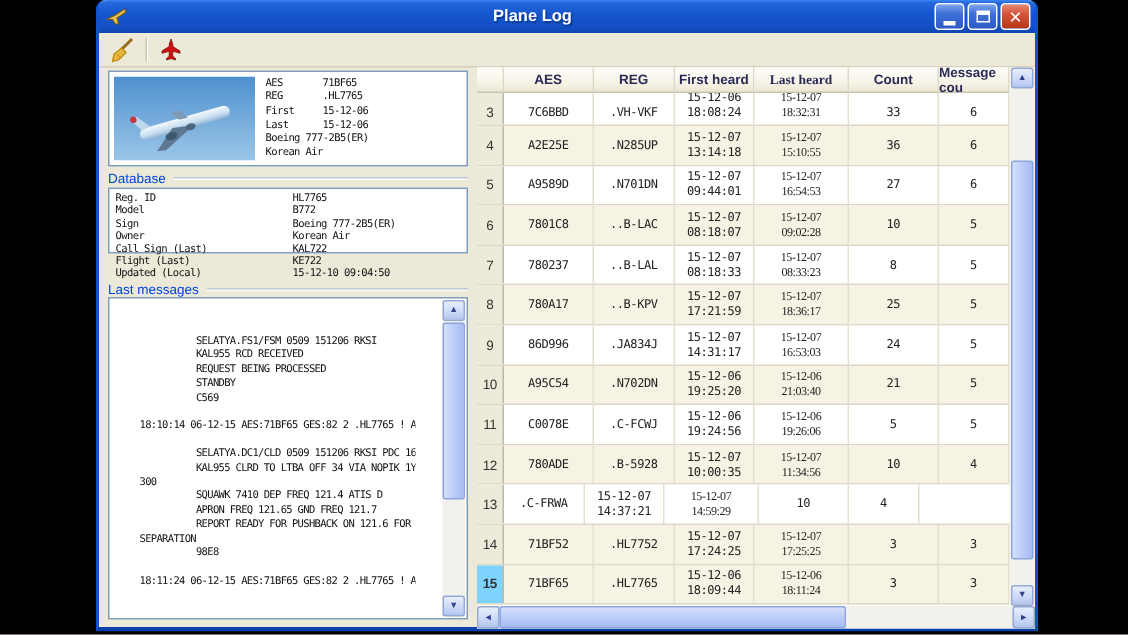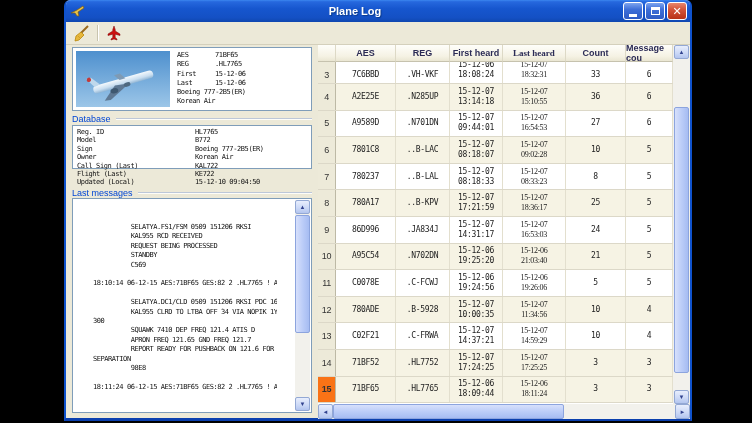--- a/index.html
+++ b/index.html
@@ -72,21 +72,21 @@
     background:#fff;}
   .tr.shaded{background:#F6F3E4;}
   .tr.clipped{height:22px;}
   .cell{box-sizing:border-box;border-right:1px solid #E3DFCE;overflow:hidden;
     display:flex;flex-direction:column;align-items:center;justify-content:center;
     font-family:"DejaVu Sans Mono",monospace;font-size:8px;letter-spacing:-0.3px;
     color:#222;line-height:10px;}
   .tr.clipped .cell{justify-content:flex-end;padding-bottom:3px;}
   .cell.num{background:#EDEAD9;border-right:1px solid #BDB9A5;color:#333;
     font-family:"Liberation Sans",sans-serif;font-size:9px;}
-  .tr.selected .cell.num{font-weight:bold;background:#f97316;}
+  .tr.selected .cell.num{font-weight:bold;background:#7dd3fc;}
   .c0{width:18px;}.c1{width:60px;}.c2{width:54px;}.c3{width:53px;}
   .c4{width:63px;font-family:Liberation Serif, serif;}.c5{width:60px;}.c6{width:47px;}
   .grid-vscroll{position:absolute;top:0;right:0;width:17px;height:359px;background:#F2F1EC;}
   .gv-btn{left:1px;}
   .gv-thumb{left:1px;top:62px;height:266px;}
   .grid-hscroll{position:absolute;left:0;bottom:0;width:372px;height:15px;background:#F2F1EC;}
   .hb{position:absolute;top:0;width:15px;height:15px;border:1px solid #93A8D4;border-radius:2px;
     background:linear-gradient(180deg,#E8EEFD 0%,#CBD8F6 60%,#B3C5EF 100%);box-sizing:border-box;
     display:flex;align-items:center;justify-content:center;font-size:6px;color:#31428F;}
   .hb-left{left:0;}
@@ -516,23 +516,20 @@
               <span>10</span>
             </div>
             <div class="cell c6">
               <span>4</span>
             </div>
           </div>
           <div class="tr">
             <div class="cell num c0">
               <span>13</span>
             </div>
-            <div class="cell c1">
-              <span>C02F21</span>
-            </div>
             <div class="cell c2">
               <span>.C-FRWA</span>
             </div>
             <div class="cell c3">
               <span>15-12-07</span>
               <span>14:37:21</span>
             </div>
             <div class="cell c4">
               <span>15-12-07</span>
               <span>14:59:29</span>

